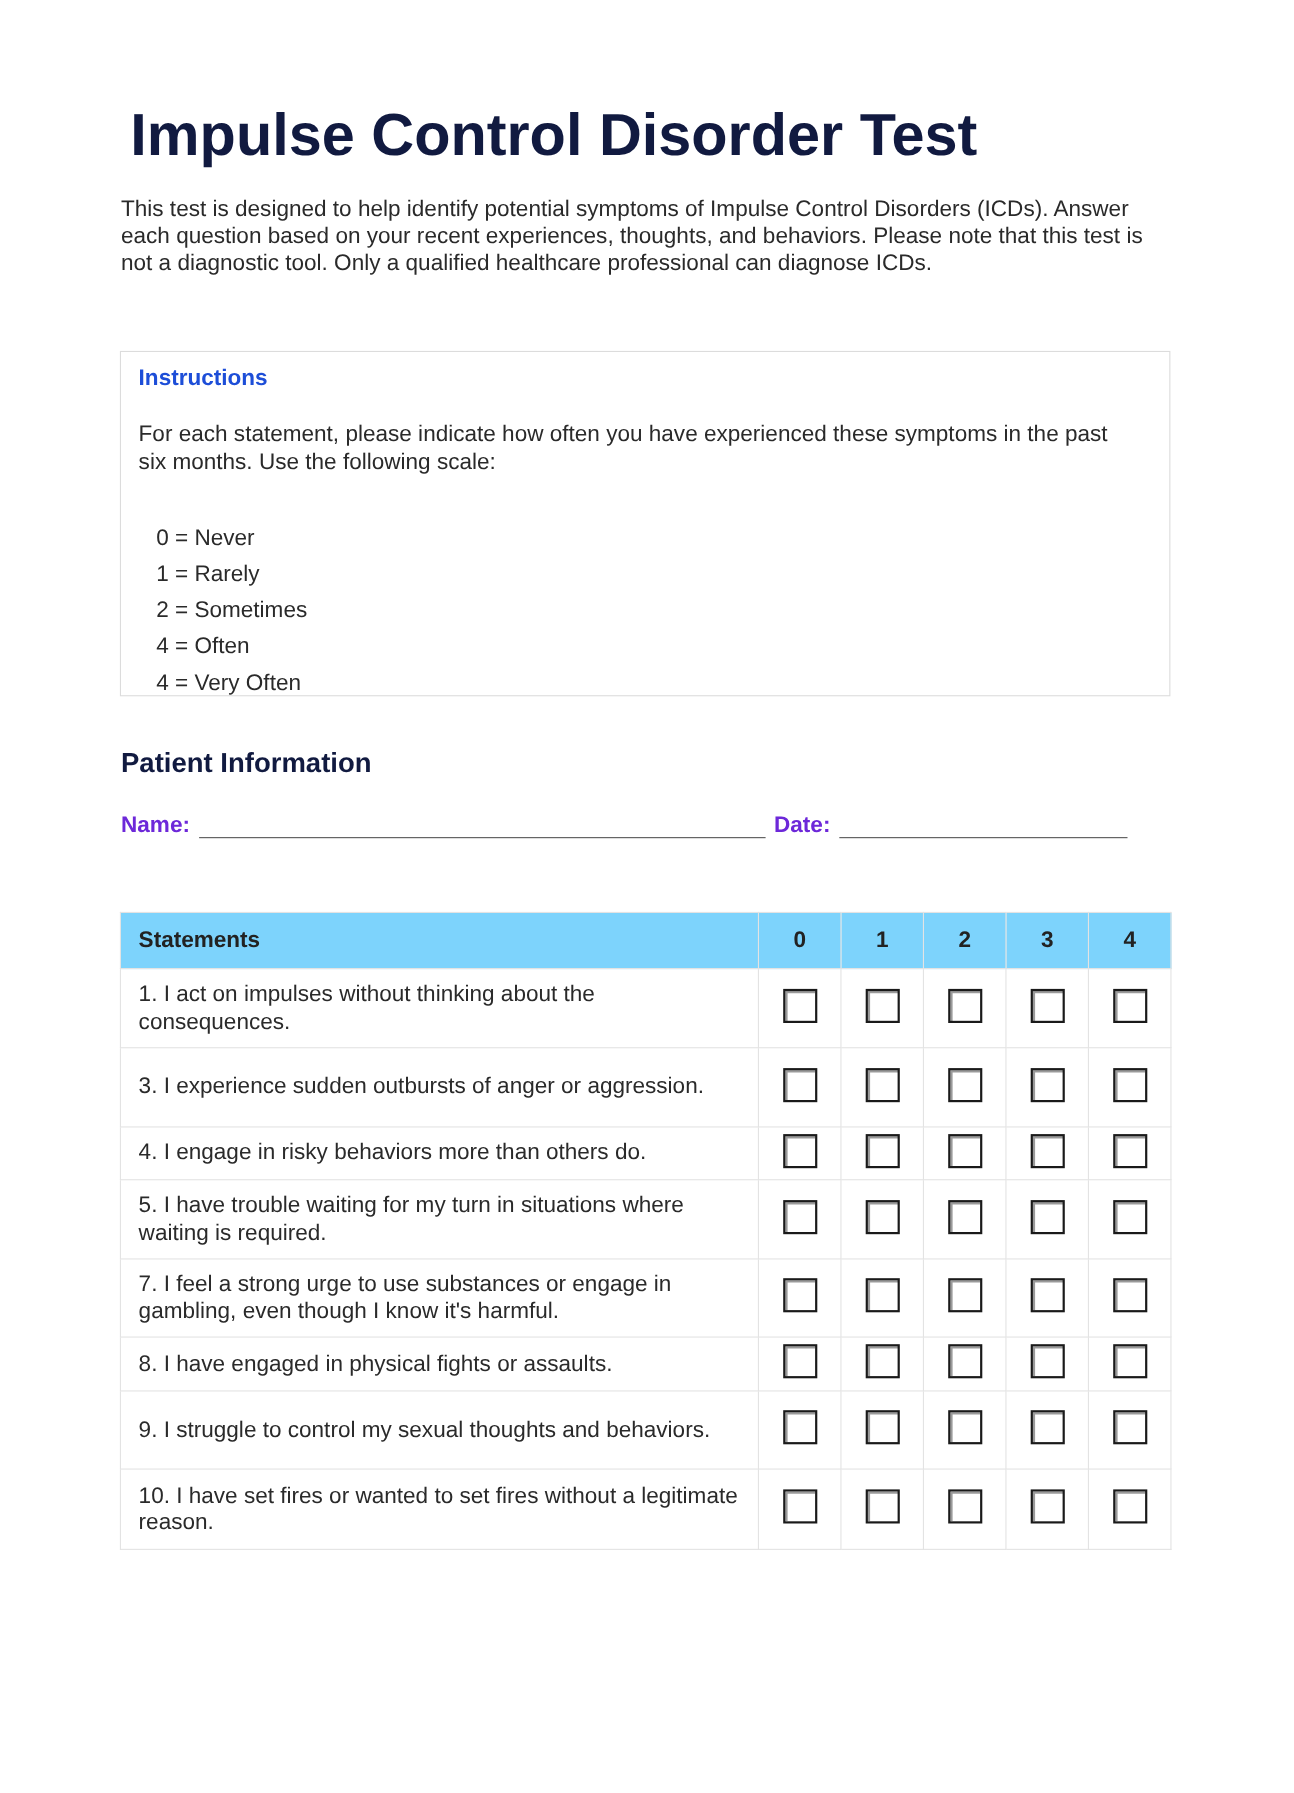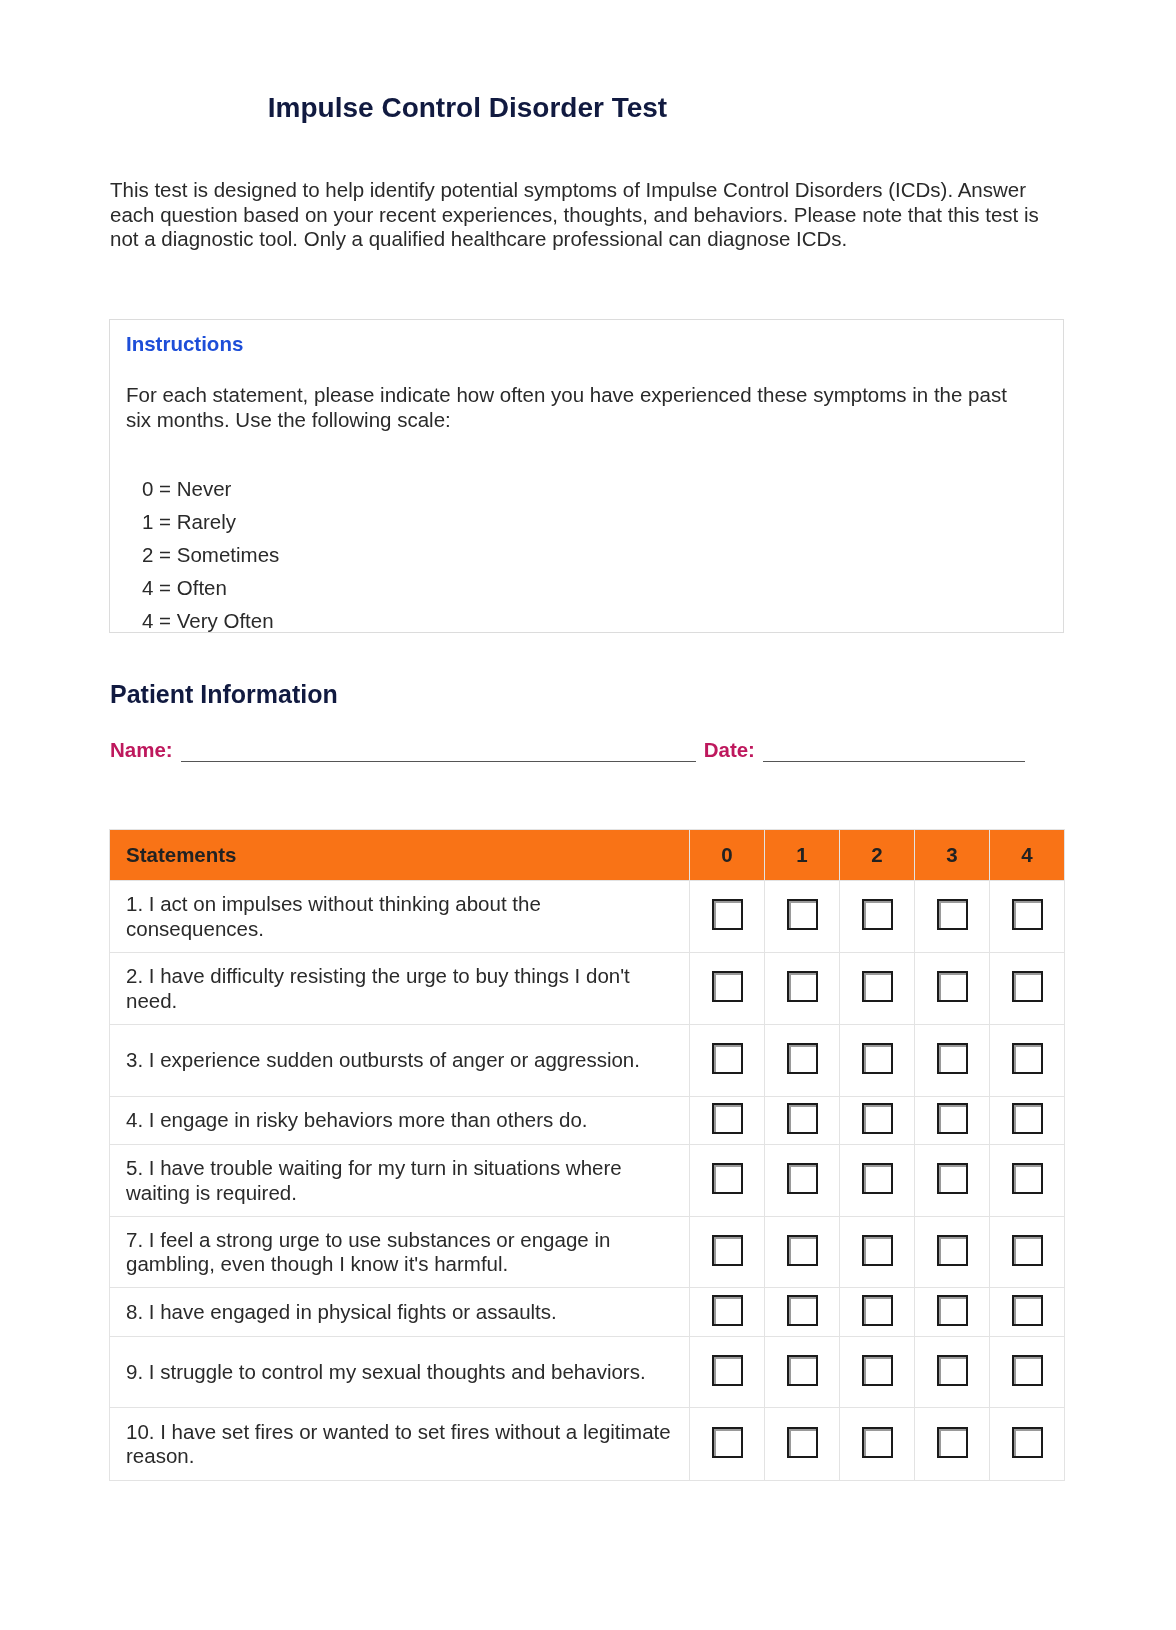--- a/index.html
+++ b/index.html
@@ -1,31 +1,31 @@
 <!DOCTYPE html>
 <html><head>
 <meta charset="utf-8">
 <style>
   html, body { margin: 0; padding: 0; background: #ffffff; }
   body { width: 1176px; height: 1630px; position: relative; font-family: "Liberation Sans", sans-serif; color: #222; }
-  .title { position: absolute; left: 0; width: 935px; top: 92px; text-align: center; font-size: 28px; font-weight: bold; color: #111a40; margin: 0; }
+  .title { position: absolute; left: 0; width: 935px; top: 92px; text-align: center; font-size: 54px; font-weight: bold; color: #111a40; margin: 0; padding-left: 36px; }
   .intro { position: absolute; left: 110px; top: 178px; width: 950px; font-size: 20.5px; line-height: 24.5px; color: #2a2a2a; margin: 0; }
   .instr { position: absolute; left: 109px; top: 319px; width: 955px; height: 314px; border: 1.5px solid #dcdcdc; box-sizing: border-box; }
   .instr h3 { position: absolute; left: 16px; top: 12px; margin: 0; font-size: 20.5px; font-weight: bold; color: #1d4ed8; }
   .instr .lead { position: absolute; left: 16px; top: 63px; width: 910px; margin: 0; font-size: 20.5px; line-height: 24.5px; color: #2a2a2a; }
   .instr ul { position: absolute; left: 16px; top: 136px; margin: 16px; padding: 0; list-style: none; }
   .instr li { font-size: 20.5px; height: 33px; line-height: 33px; color: #2a2a2a; }
   .pi-title { position: absolute; left: 110px; top: 680px; margin: 0; font-size: 25px; font-weight: bold; color: #111a40; }
-  .pi-row { position: absolute; left: 110px; top: 738px; font-size: 20.5px; font-weight: bold; color: #be185d; display: flex; align-items: flex-end; }
+  .pi-row { position: absolute; left: 110px; top: 738px; font-size: 20.5px; font-weight: bold; color: #6d28d9; display: flex; align-items: flex-end; }
   .pi-line { display: inline-block; border-bottom: 1.5px solid #555; height: 22px; margin: 0 8px 0 8px; }
   .name-line { width: 515px; }
   .date-line { width: 262px; }
   table.q { position: absolute; left: 109px; top: 829px; width: 956px; border-collapse: collapse; }
   table.q th, table.q td { border: 1.5px solid #e3e3e3; }
-  table.q th { background: #f97316; height: 48px; font-size: 20.5px; font-weight: bold; color: #222; }
+  table.q th { background: #7dd3fc; height: 48px; font-size: 20.5px; font-weight: bold; color: #222; }
   table.q th.stmt-h { text-align: left; padding-left: 16px; }
   table.q td.stmt { font-size: 20.5px; line-height: 24.5px; color: #2a2a2a; padding: 8px 12px 8px 16px; vertical-align: middle; }
   table.q td.cb { width: 72px; text-align: center; vertical-align: middle; }
   .box { display: inline-block; width: 31px; height: 31px; border: 2.5px solid #1a1a1a; box-shadow: inset 2px 2px 0 #9a9a9a; box-sizing: border-box; background: #fff; cursor: pointer; }
 </style>
 </head>
 <body>
 
 <h1 class="title">Impulse Control Disorder Test</h1>
 <p class="intro">This test is designed to help identify potential symptoms of Impulse Control Disorders (ICDs). Answer each question based on your recent experiences, thoughts, and behaviors. Please note that this test is not a diagnostic tool. Only a qualified healthcare professional can diagnose ICDs.</p>
@@ -57,28 +57,20 @@
       <th>0</th>
       <th>1</th>
       <th>2</th>
       <th>3</th>
       <th>4</th>
     </tr>
   </thead>
   <tbody id="tbody">
       <tr style="height: 72px;">
         <td class="stmt">1. I act on impulses without thinking about the consequences.</td>
-        <td class="cb"><span class="box"></span></td>
-        <td class="cb"><span class="box"></span></td>
-        <td class="cb"><span class="box"></span></td>
-        <td class="cb"><span class="box"></span></td>
-        <td class="cb"><span class="box"></span></td>
-      </tr>
-      <tr style="height: 72px;">
-        <td class="stmt">2. I have difficulty resisting the urge to buy things I don't need.</td>
         <td class="cb"><span class="box"></span></td>
         <td class="cb"><span class="box"></span></td>
         <td class="cb"><span class="box"></span></td>
         <td class="cb"><span class="box"></span></td>
         <td class="cb"><span class="box"></span></td>
       </tr>
       <tr style="height: 72px;">
         <td class="stmt">3. I experience sudden outbursts of anger or aggression.</td>
         <td class="cb"><span class="box"></span></td>
         <td class="cb"><span class="box"></span></td>

